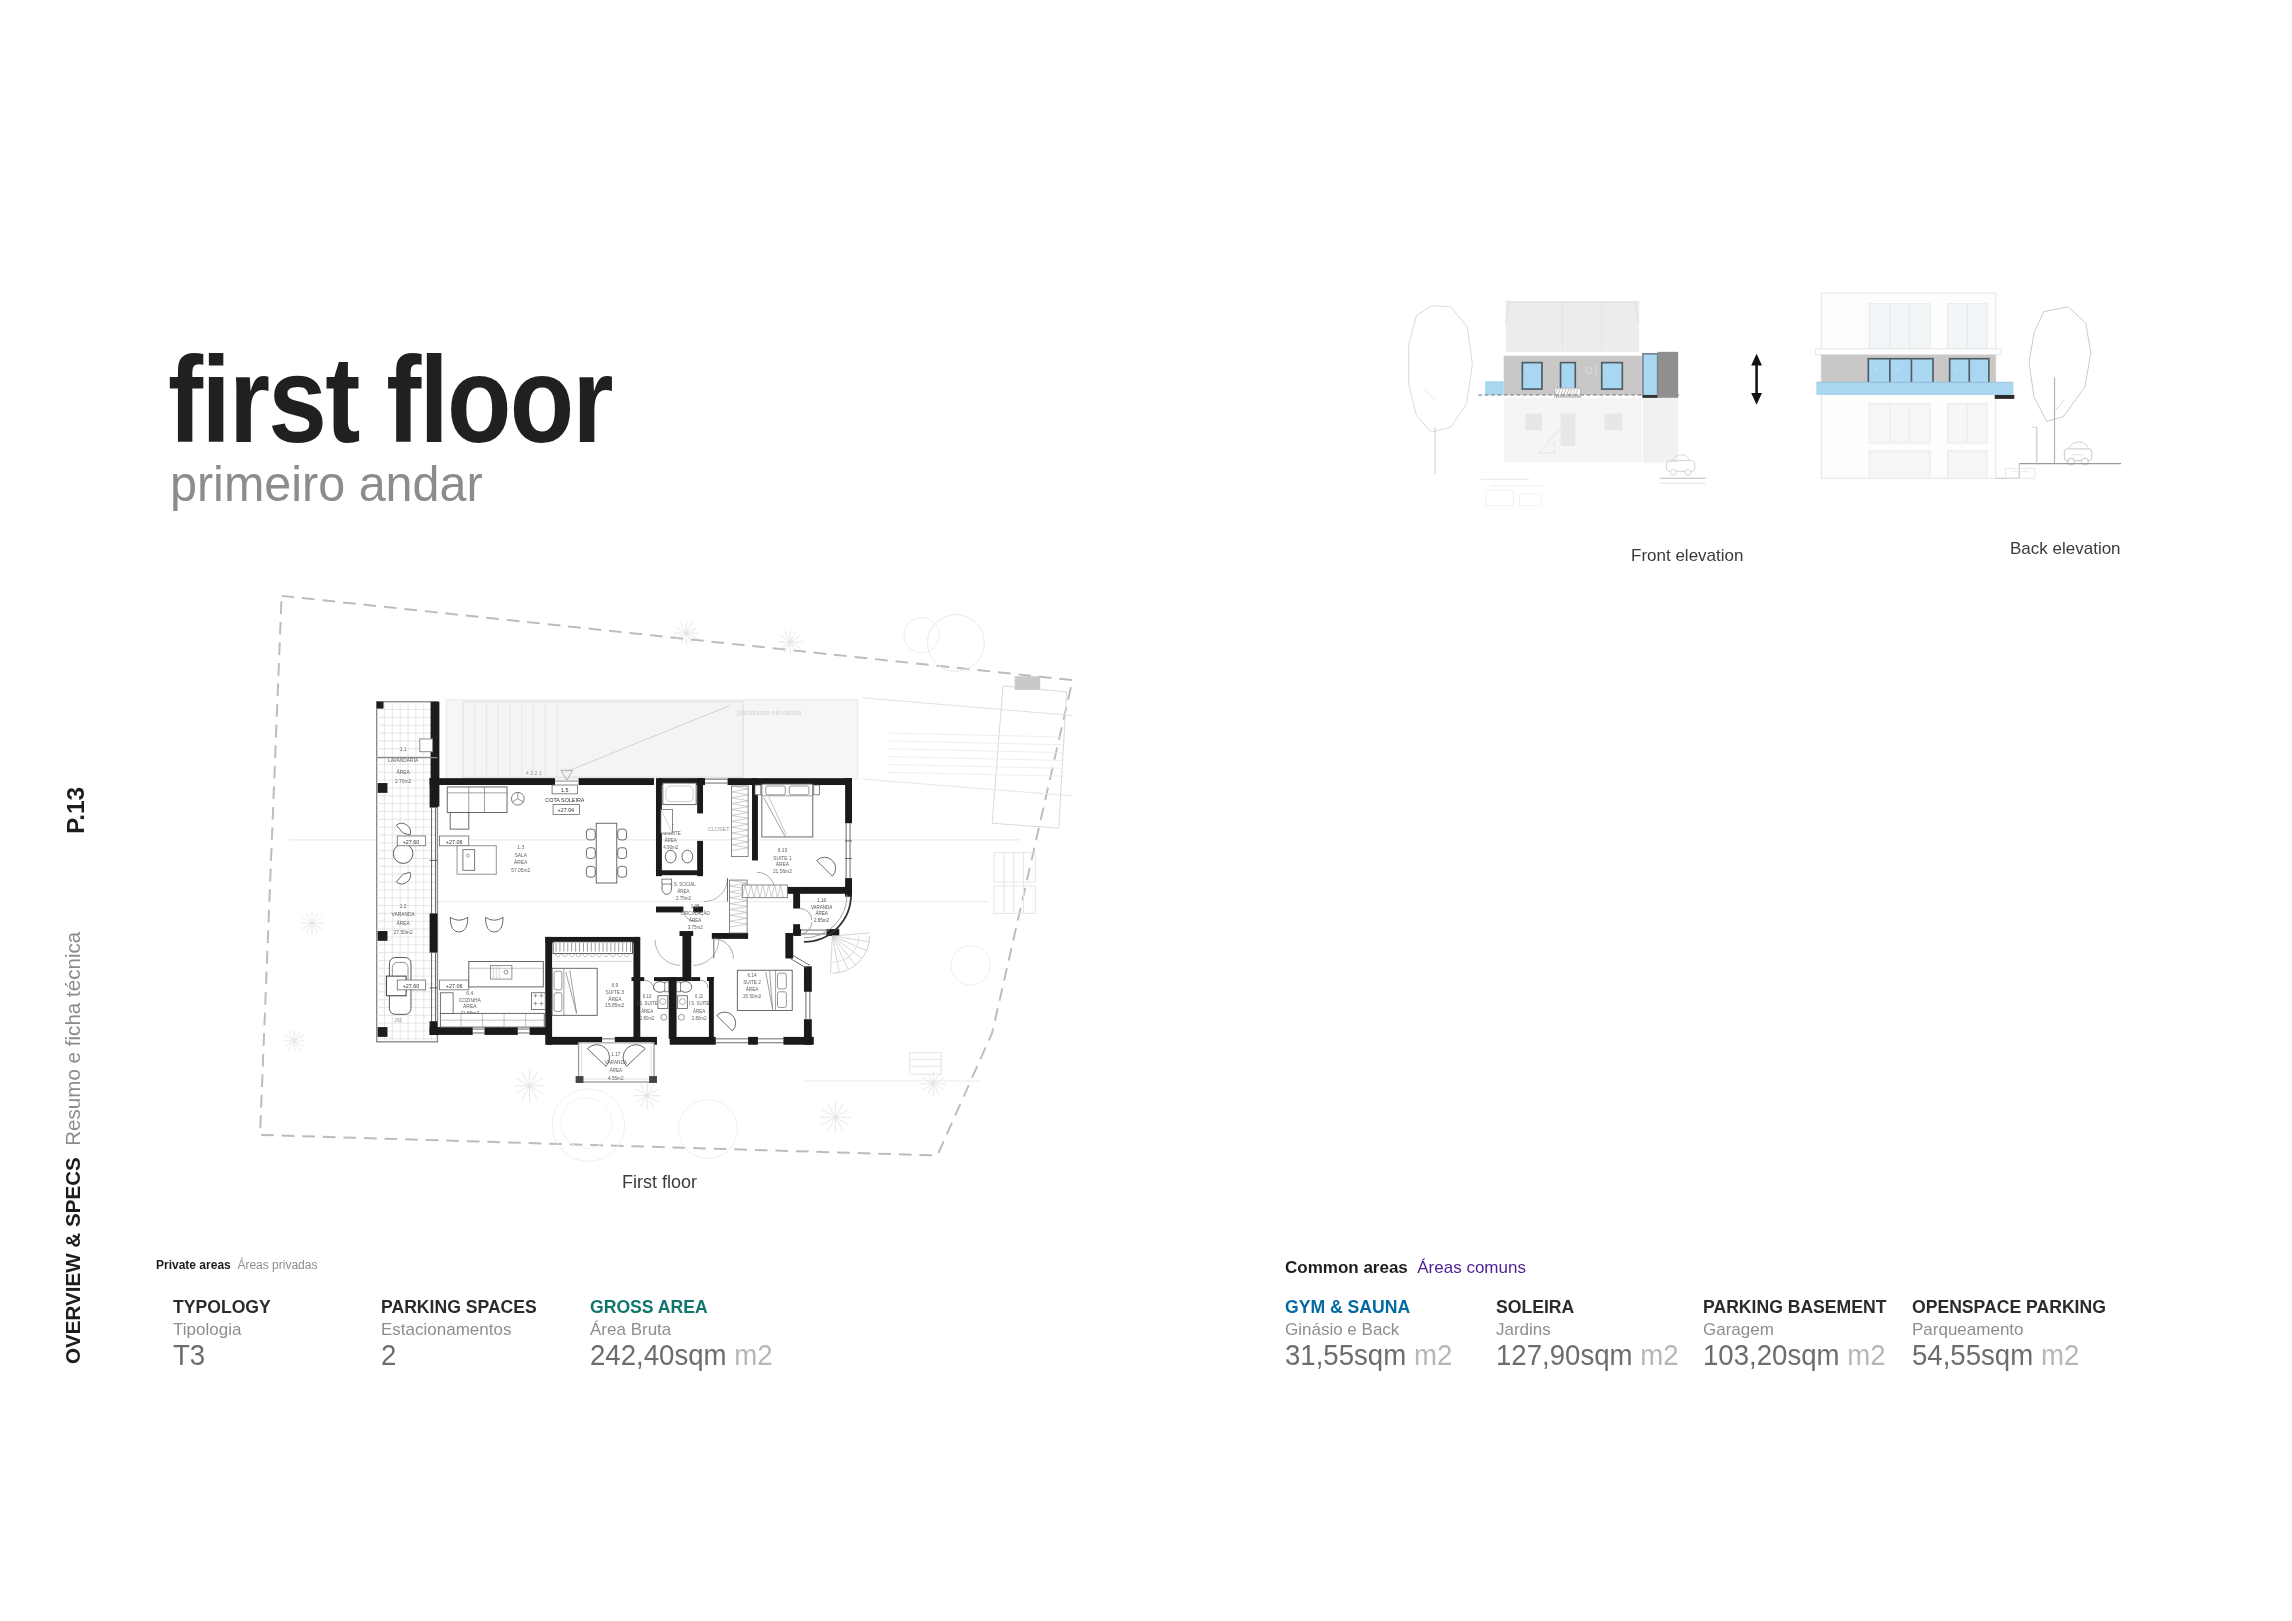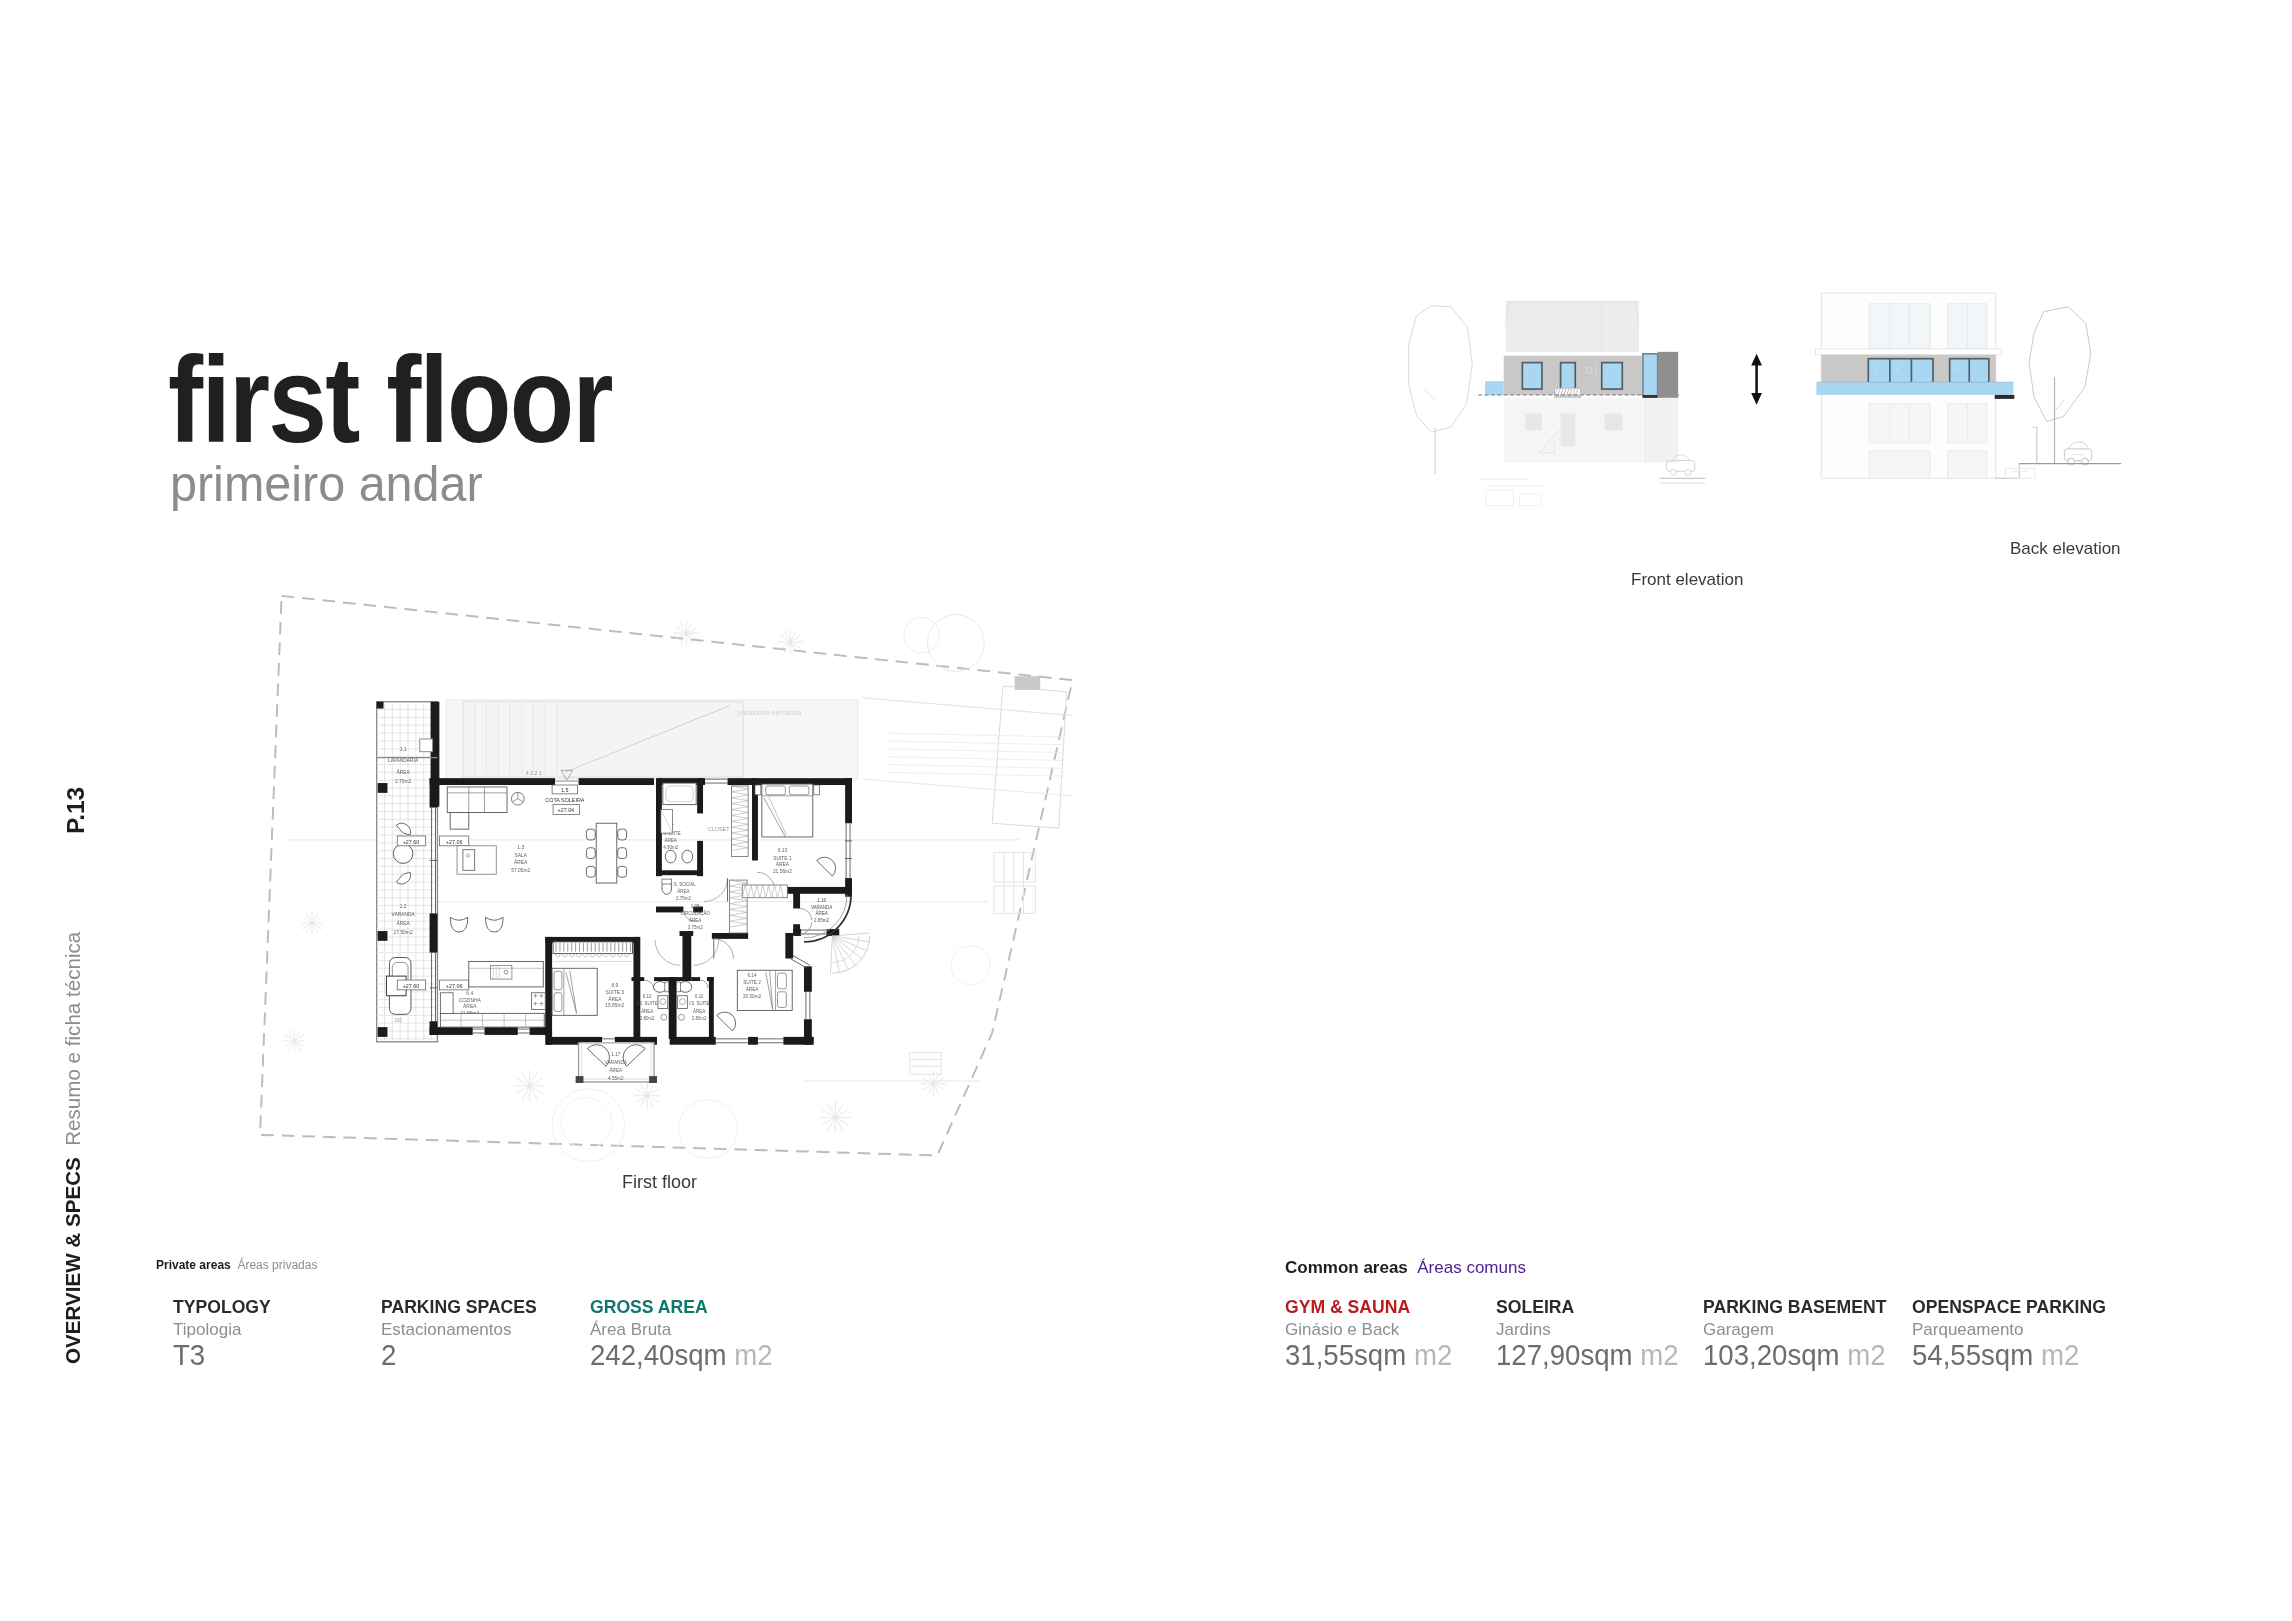--- a/index.html
+++ b/index.html
@@ -29,37 +29,37 @@
 <div class="abs" style="left:381px;top:1297px;font-size:17.6px;font-weight:bold;color:#2b2b2b;">PARKING SPACES</div>
 <div class="abs" style="left:381px;top:1320px;font-size:17px;color:#8e8e8e;">Estacionamentos</div>
 <div class="abs" style="left:381px;top:1338px;font-size:30px;color:#6d6d6d;display:inline-block;transform-origin:0 0;transform:scaleX(0.92);">2</div>
 
 <div class="abs" style="left:590px;top:1297px;font-size:17.6px;font-weight:bold;color:#0f766e;text-align:right;">GROSS AREA</div>
 <div class="abs" style="left:590px;top:1320px;font-size:17px;color:#8e8e8e;">Área Bruta</div>
 <div class="abs" style="left:590px;top:1338px;font-size:30px;color:#6d6d6d;display:inline-block;transform-origin:0 0;transform:scaleX(0.92);">242,40sqm <span style="color:#b7b7b7;">m2</span></div>
 
 <div class="abs" style="left:1285px;top:1258px;font-size:17px;"><b style="color:#1d1d1d;">Common areas</b><span style="color:#4c1d95;margin-top:11px;">&nbsp; Áreas comuns</span></div>
 
-<div class="abs" style="left:1285px;top:1297px;font-size:17.6px;font-weight:bold;color:#b91c1c;">GYM &amp; SAUNA</div>
+<div class="abs" style="left:1285px;top:1297px;font-size:17.6px;font-weight:bold;color:#0369a1;">GYM &amp; SAUNA</div>
 <div class="abs" style="left:1285px;top:1320px;font-size:17px;color:#8e8e8e;">Ginásio e Back</div>
 <div class="abs" style="left:1285px;top:1338px;font-size:30px;color:#6d6d6d;display:inline-block;transform-origin:0 0;transform:scaleX(0.92);">31,55sqm <span style="color:#b7b7b7;">m2</span></div>
 
 <div class="abs" style="left:1496px;top:1297px;font-size:17.6px;font-weight:bold;color:#2b2b2b;">SOLEIRA</div>
 <div class="abs" style="left:1496px;top:1320px;font-size:17px;color:#8e8e8e;">Jardins</div>
 <div class="abs" style="left:1496px;top:1338px;font-size:30px;color:#6d6d6d;display:inline-block;transform-origin:0 0;transform:scaleX(0.92);">127,90sqm <span style="color:#b7b7b7;">m2</span></div>
 
 <div class="abs" style="left:1703px;top:1297px;font-size:17.6px;font-weight:bold;color:#2b2b2b;">PARKING BASEMENT</div>
 <div class="abs" style="left:1703px;top:1320px;font-size:17px;color:#8e8e8e;">Garagem</div>
 <div class="abs" style="left:1703px;top:1338px;font-size:30px;color:#6d6d6d;display:inline-block;transform-origin:0 0;transform:scaleX(0.92);">103,20sqm <span style="color:#b7b7b7;">m2</span></div>
 
 <div class="abs" style="left:1912px;top:1297px;font-size:17.6px;font-weight:bold;color:#2b2b2b;">OPENSPACE PARKING</div>
 <div class="abs" style="left:1912px;top:1320px;font-size:17px;color:#8e8e8e;">Parqueamento</div>
 <div class="abs" style="left:1912px;top:1338px;font-size:30px;color:#6d6d6d;display:inline-block;transform-origin:0 0;transform:scaleX(0.92);">54,55sqm <span style="color:#b7b7b7;">m2</span></div>
 
-<div class="abs" style="left:1631px;top:570px;font-size:17px;color:#3a3a3a;">Front elevation</div>
+<div class="abs" style="left:1631px;top:546px;font-size:17px;color:#3a3a3a;">Front elevation</div>
 
 <div class="abs" style="left:2010px;top:539px;font-size:17px;color:#3a3a3a;">Back elevation</div>
 
 <div class="abs" style="left:622px;top:1172px;font-size:18px;color:#3a3a3a;">First floor</div>
 
 <svg width="2293" height="1621" viewBox="0 0 2339 1654" style="position:absolute;left:0;top:0;" fill="none" stroke-linecap="butt" font-family="Liberation Sans, sans-serif">
 
 <g>
         <polygon points="287,608 1094,694 1012,1054 956,1179 265,1158" stroke="#bcbcbc" stroke-width="2" stroke-dasharray="13 8" fill="none"></polygon>
       </g>

